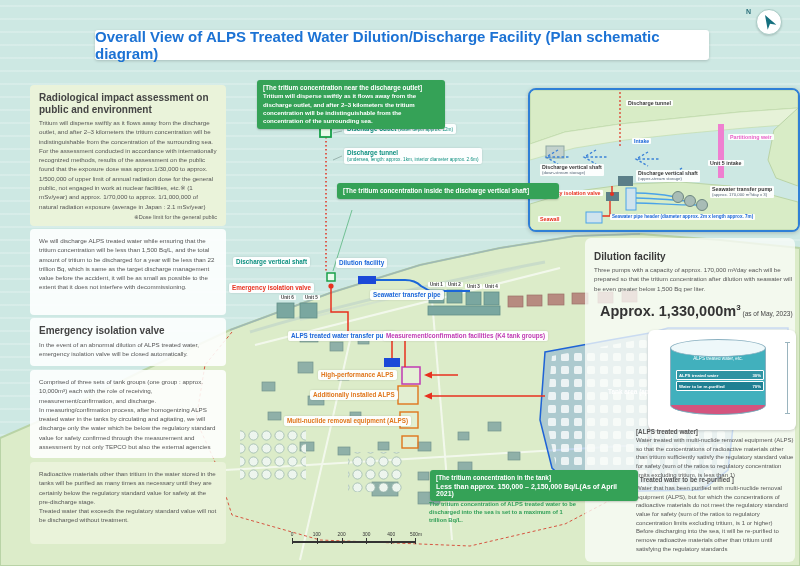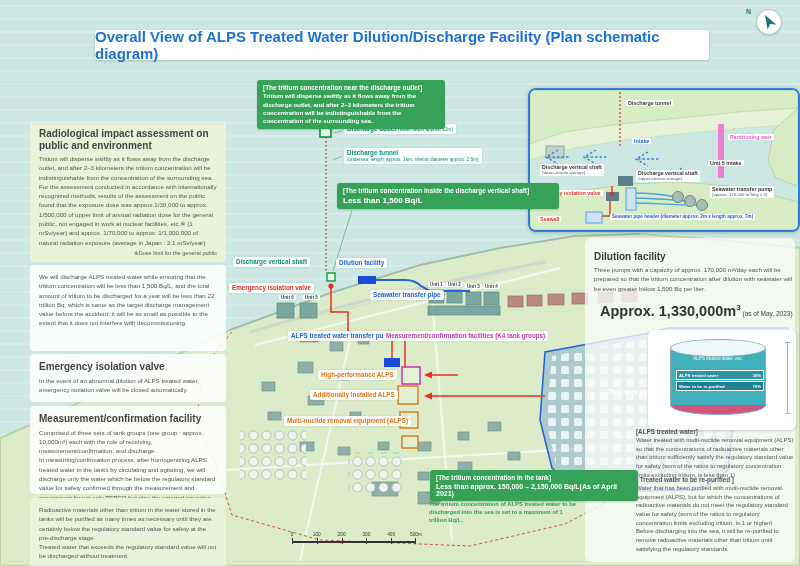--- a/index.html
+++ b/index.html
@@ -15,21 +15,21 @@
   
   .titlebox{left:95px;top:30px;width:614px;height:30px;background:#fff;border-radius:3px;
     box-shadow:0 1px 3px rgba(0,0,0,.18);z-index:6;display:flex;align-items:center;justify-content:center;}
   .titlebox .t{color:#1c72d4;font-size:15px;font-weight:bold;}
   
   .compass{left:744px;top:6px;z-index:6;width:44px;height:32px;}
   .compass .n{position:absolute;left:2px;top:2px;font-size:7px;font-weight:bold;color:#2a6f7a;}
   .compass .circ{position:absolute;left:12px;top:3px;width:24px;height:24px;border-radius:50%;
     background:#fff;border:1px solid #a9ccc6;box-shadow:0 1px 2px rgba(0,0,0,.15);}
   
-  .panel{left:30px;width:196px;border-radius:4px;padding:7px 9px;box-sizing:border-box;z-index:5;margin-top:36px;}
+  .panel{left:30px;width:196px;border-radius:4px;padding:7px 9px;box-sizing:border-box;z-index:5;}
   .panel.green{background:#eaf3da;}
   .panel.white{background:rgba(255,255,255,.88);}
   .panel h3{margin:0 0 3px 0;font-size:10px;line-height:1.15;color:#444;font-weight:bold;}
   .panel p{margin:0;font-size:6.2px;line-height:1.5;color:#555;white-space:pre-line;}
   .panel .foot{display:block;text-align:right;font-size:5.6px;color:#555;margin-top:3px;}
   
   .callout{background:#35a257;color:#fff;border-radius:3px;padding:4px 6px;z-index:4;box-shadow:0 1px 2px rgba(0,0,0,.2);}
   .callout .ct{font-size:6.4px;font-weight:bold;line-height:1.3;}
   .callout .cb{font-size:6.1px;font-weight:bold;line-height:1.35;white-space:pre-line;}
   .callout .cv{font-size:8px;font-weight:bold;margin-top:1px;}
@@ -212,36 +212,34 @@
   <span class="foot">※Dose limit for the general public</span>
 </div>
 <div class="abs panel white" style="top:229px;height:86px">
   <p>We will discharge ALPS treated water while ensuring that the tritium concentration will be less than 1,500 Bq/L, and the total amount of tritium to be discharged for a year will be less than 22 trillion Bq, which is same as the target discharge management value before the accident, it will be as small as possible to the extent that it does not interfere with decommissioning.</p>
 </div>
 <div class="abs panel white" style="top:318px;height:48px">
   <h3>Emergency isolation valve</h3>
   <p>In the event of an abnormal dilution of ALPS treated water, emergency isolation valve will be closed automatically.</p>
 </div>
 <div class="abs panel white" style="top:370px;height:88px">
-  <h3>Measurement/confirmation facility</h3>
   <p>Comprised of three sets of tank groups (one group : approx. 10,000m³) each with the role of receiving, measurement/confirmation, and discharge.
 In measuring/confirmation process, after homogenizing ALPS treated water in the tanks by circulating and agitating, we will discharge only the water which be below the regulatory standard value for safety confirmed through the measurement and assessment by not only TEPCO but also the external agencies</p>
 </div>
 <div class="abs panel green" style="top:462px;height:82px">
   <p>Radioactive materials other than tritium in the water stored in the tanks will be purified as many times as necessary until they are certainly below the regulatory standard value for safety at the pre-discharge stage.
 Treated water that exceeds the regulatory standard value will not be discharged without treatment.</p>
 </div>
 
 <div class="abs callout" style="left:257px;top:80px;width:176px">
   <div class="ct">[The tritium concentration near the discharge outlet]</div>
   <div class="cb">Tritium will disperse swiftly as it flows away from the discharge outlet, and after 2–3 kilometers the tritium concentration will be indistinguishable from the concentration of the surrounding sea.</div>
 </div>
 <div class="abs callout" style="left:337px;top:183px;width:210px">
   <div class="ct">[The tritium concentration inside the discharge vertical shaft]</div>
-  <div class="cv">Less than 1,500 Bq/L</div>
 </div>
 <div class="abs callout" style="left:430px;top:470px;width:196px">
   <div class="ct">[The tritium concentration in the tank]</div>
   <div class="cv" style="font-size:7px">Less than approx. 150,000 – 2,150,000 Bq/L(As of April 2021)</div>
 </div>
 <div class="abs greennote" style="left:429px;top:501px">The tritium concentration of ALPS treated water to be discharged into the sea is set to a maximum of 1 trillion Bq/L.</div>
 
 <div class="abs pill" style="left:344px;top:124px">
   <span class="teal">Discharge outlet</span>
   <span class="teal" style="font-weight:normal;font-size:4.7px">(water depth approx. 12m)</span>

